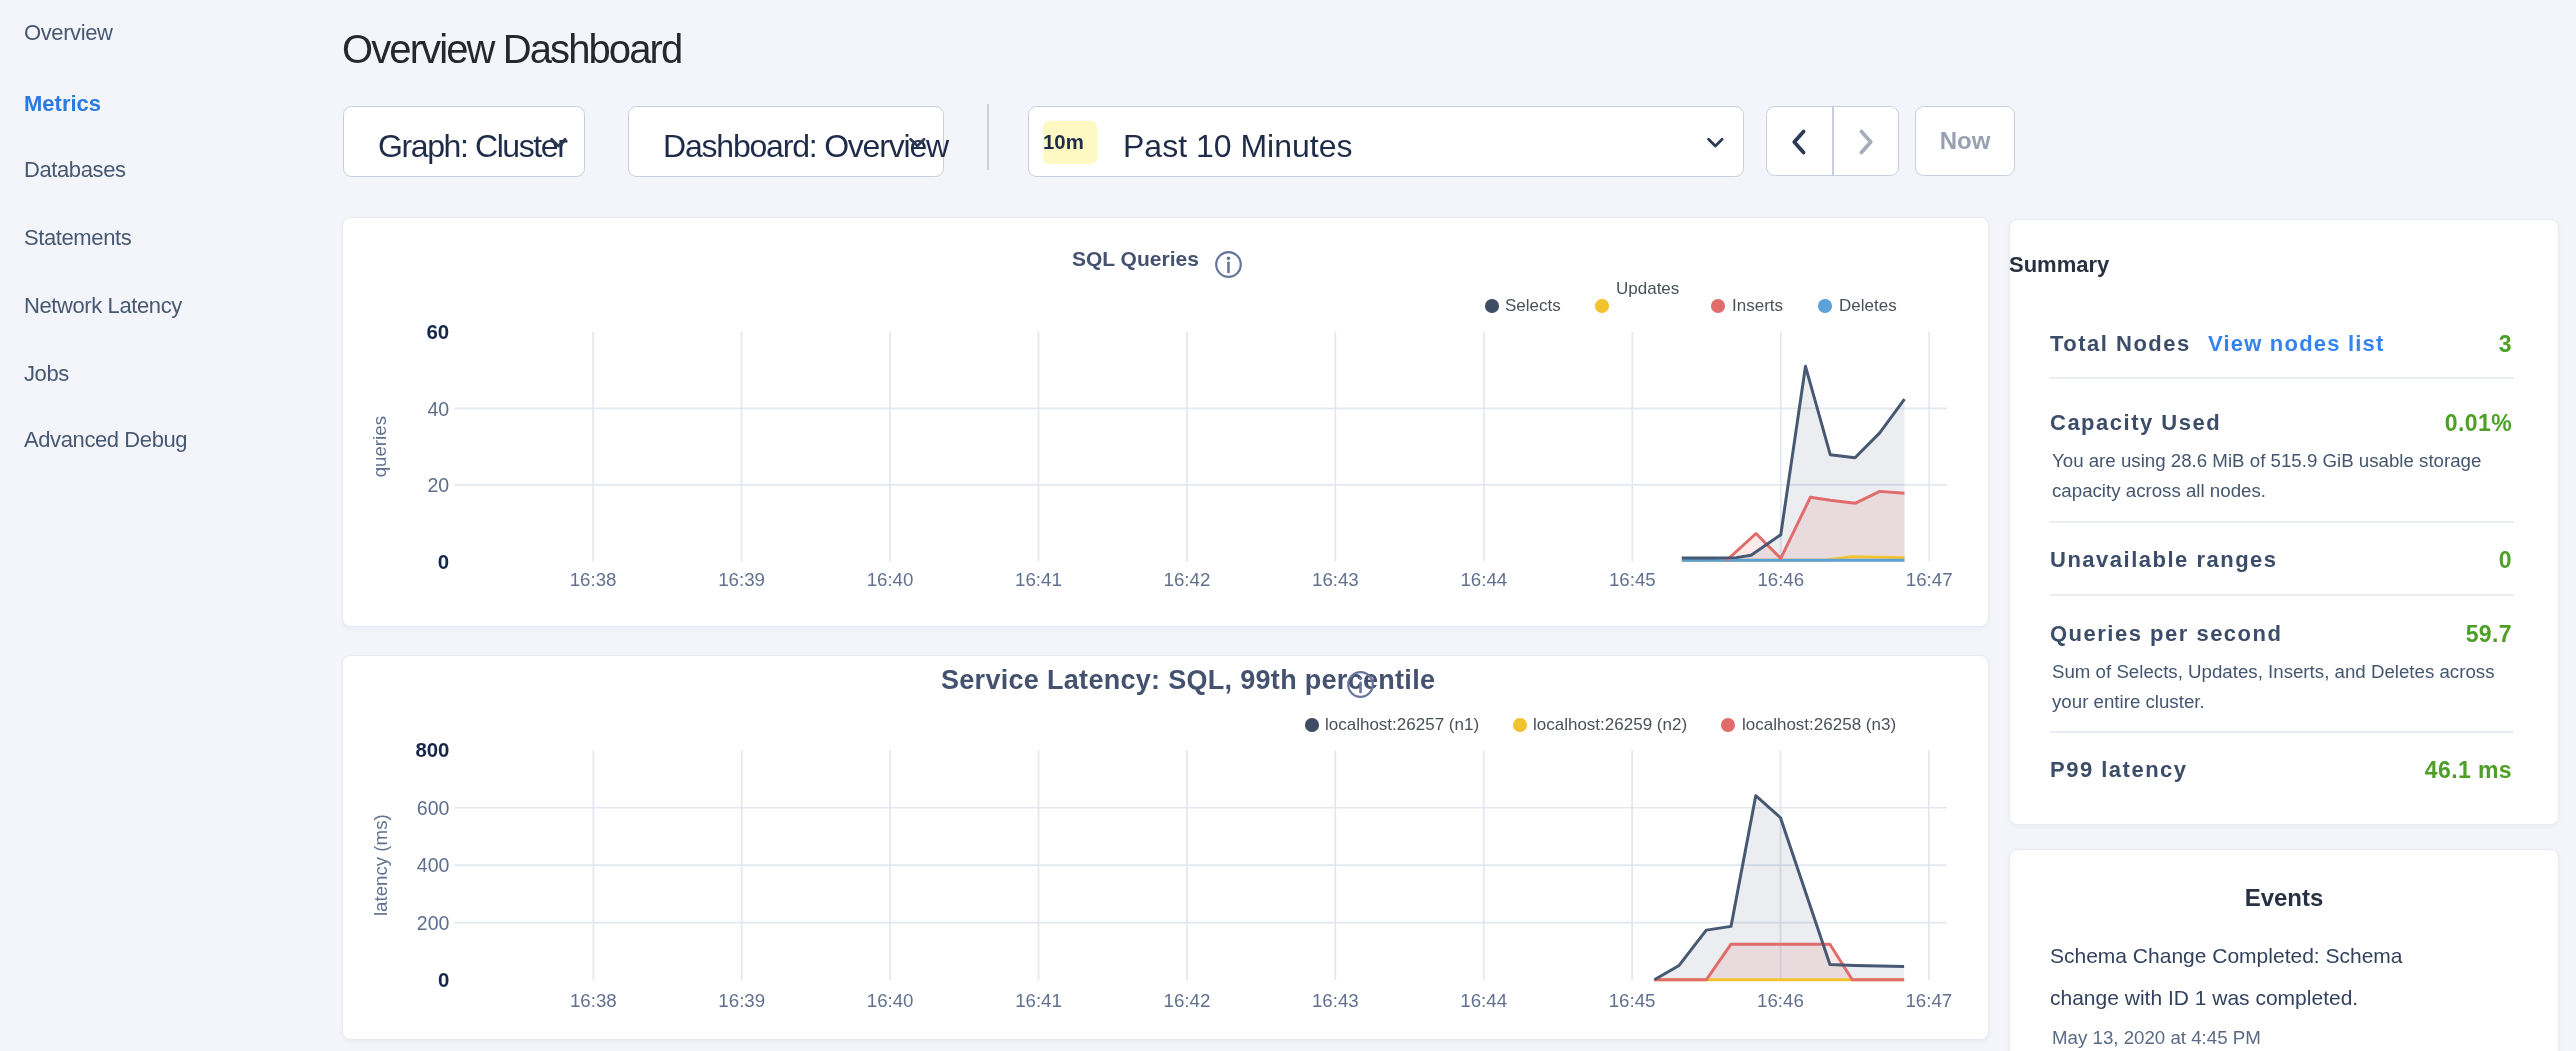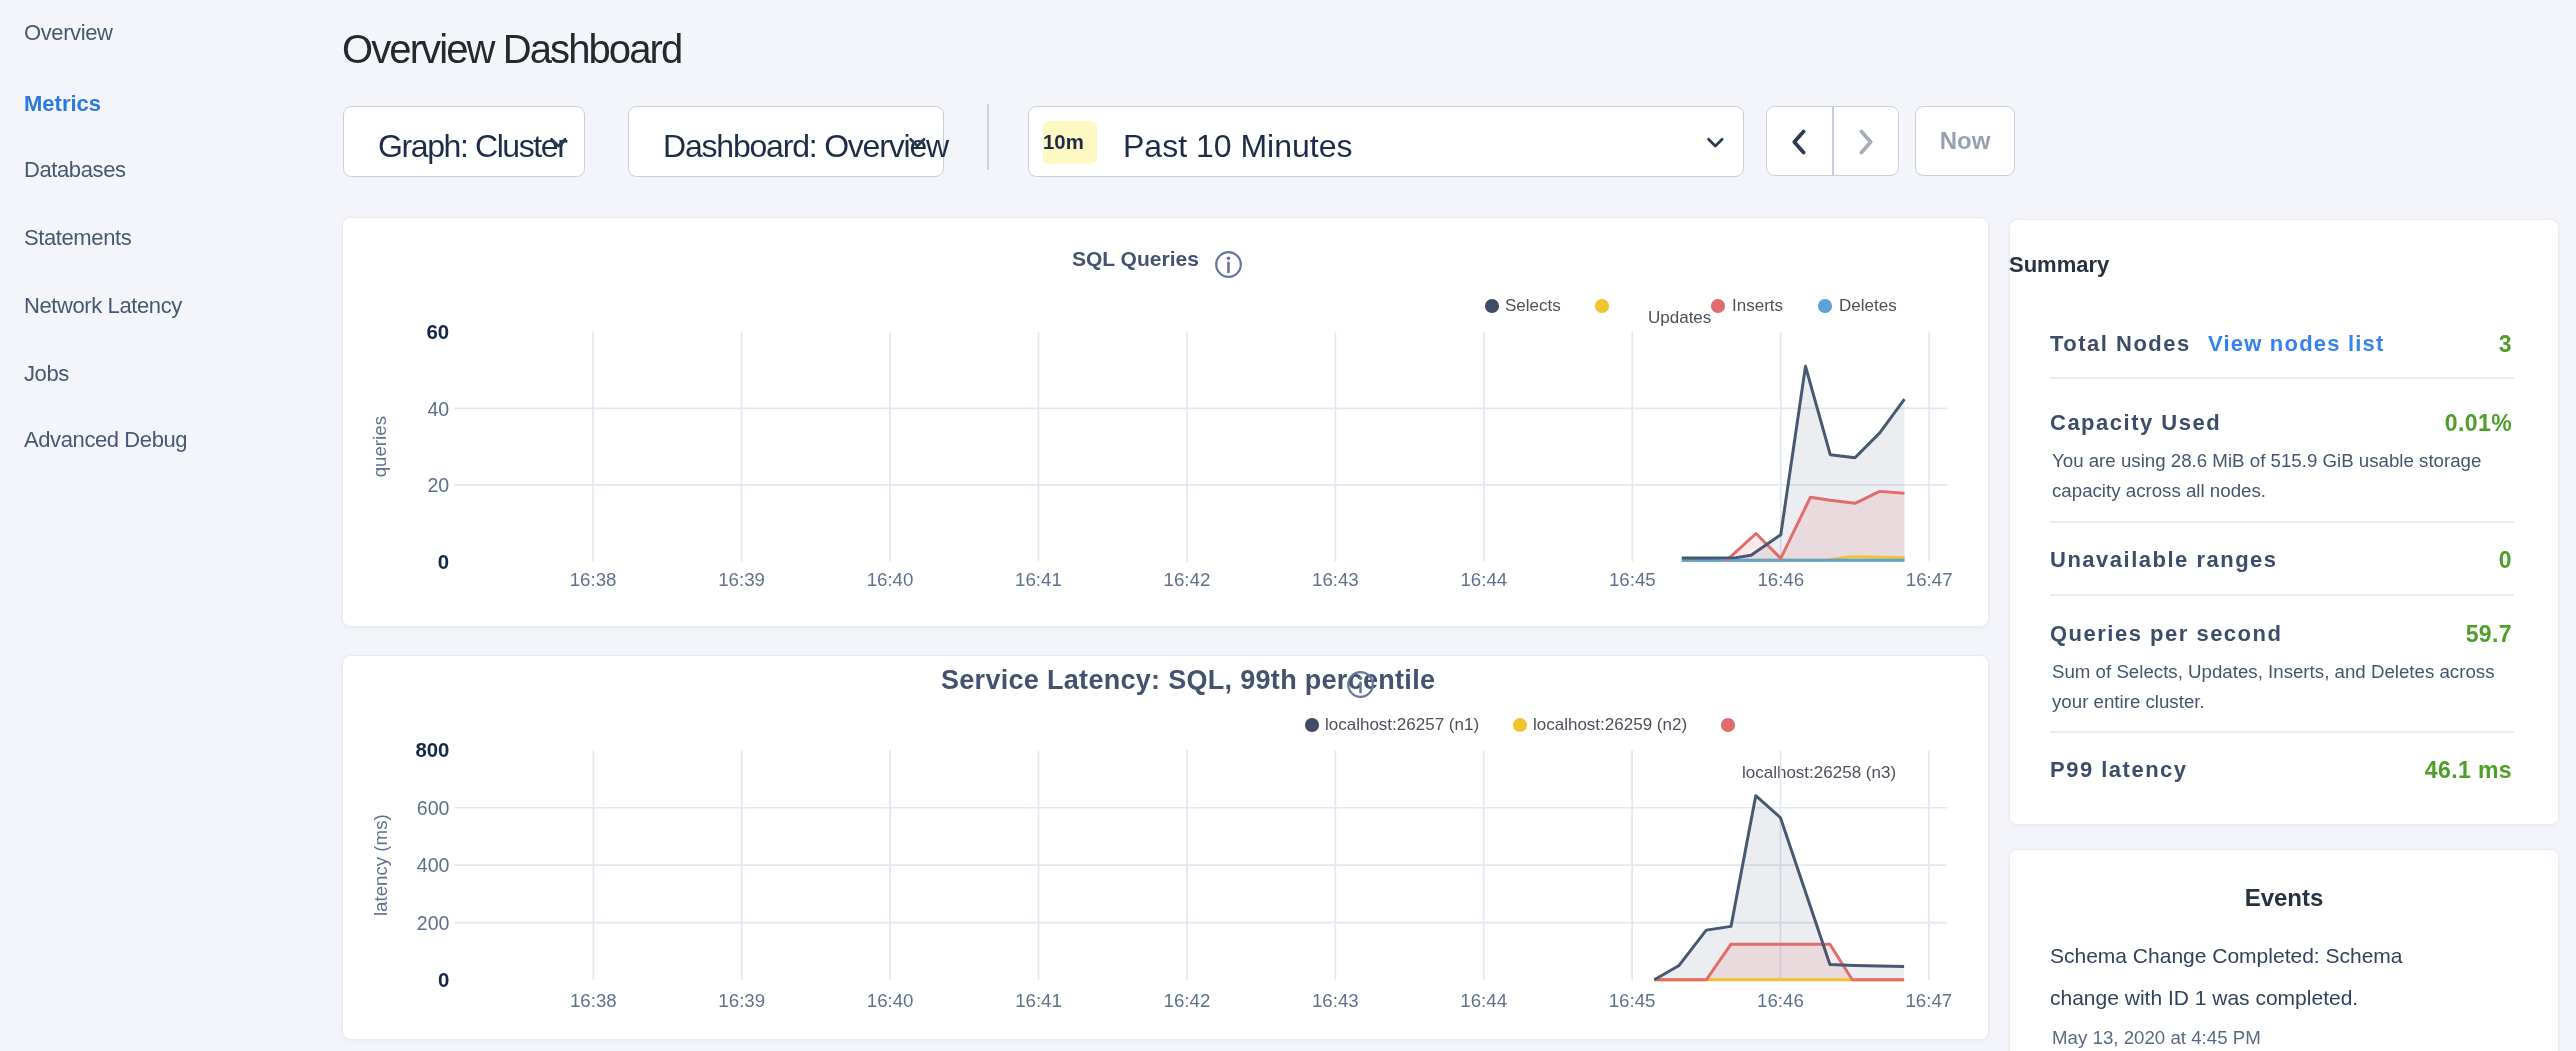--- a/index.html
+++ b/index.html
@@ -82,21 +82,21 @@
 <div class="card" style="left:342px; top:217px; width:1647px; height:410px;"></div>
 <div class="abs" style="left:1072px; top:247px; font-size:21px; font-weight:bold; color:#44516f; white-space:nowrap;">SQL Queries</div>
 <div class="abs" style="left:1214px; top:250px;"><svg width="29" height="29" viewBox="0 0 34 34">
       <circle cx="17" cy="17" r="14.4" fill="none" stroke="#68759c" stroke-width="2.6"></circle>
       <circle cx="17" cy="9.8" r="2.1" fill="#68759c"></circle>
       <rect x="15.5" y="13.6" width="3" height="13.6" rx="1.2" fill="#68759c"></rect>
     </svg></div>
 <div class="ldot" style="left:1485px; top:299px; background:#3f4c66;"></div>
 <div class="legend" style="left:1505px; top:296px;">Selects</div>
 <div class="ldot" style="left:1595px; top:299px; background:#f3c32f;"></div>
-<div class="legend" style="left:1616px; top:308px;margin-left:32px;">Updates</div>
+<div class="legend" style="left:1616px; top:279px;">Updates</div>
 <div class="ldot" style="left:1711px; top:299px; background:#e06c6c;"></div>
 <div class="legend" style="left:1732px; top:296px;">Inserts</div>
 <div class="ldot" style="left:1818px; top:299px; background:#5ca1d8;"></div>
 <div class="legend" style="left:1839px; top:296px;">Deletes</div>
 <div class="abs" id="chart1" style="left:342px; top:217px;"><svg width="1647" height="410" viewBox="0 0 1937 482">
       <line x1="132" y1="315" x2="1888" y2="315" stroke="#e2e7f0" stroke-width="2"></line>
       <line x1="132" y1="225" x2="1888" y2="225" stroke="#e2e7f0" stroke-width="2"></line>
       <line x1="295.3" y1="135" x2="295.3" y2="405" stroke="#e2e7f0" stroke-width="2"></line>
       <line x1="469.9" y1="135" x2="469.9" y2="405" stroke="#e2e7f0" stroke-width="2"></line>
       <line x1="644.5" y1="135" x2="644.5" y2="405" stroke="#e2e7f0" stroke-width="2"></line>
@@ -135,21 +135,21 @@
 <div class="abs" style="left:1346px; top:670px;"><svg width="29" height="29" viewBox="0 0 34 34">
       <circle cx="17" cy="17" r="14.4" fill="none" stroke="#68759c" stroke-width="2.6"></circle>
       <circle cx="17" cy="9.8" r="2.1" fill="#68759c"></circle>
       <rect x="15.5" y="13.6" width="3" height="13.6" rx="1.2" fill="#68759c"></rect>
     </svg></div>
 <div class="ldot" style="left:1305px; top:718px; background:#3f4c66;"></div>
 <div class="legend" style="left:1325px; top:715px;">localhost:26257 (n1)</div>
 <div class="ldot" style="left:1513px; top:718px; background:#f3c32f;"></div>
 <div class="legend" style="left:1533px; top:715px;">localhost:26259 (n2)</div>
 <div class="ldot" style="left:1721px; top:718px; background:#e06c6c;"></div>
-<div class="legend" style="left:1742px; top:715px;margin-top:48px;">localhost:26258 (n3)</div>
+<div class="legend" style="left:1742px; top:715px;">localhost:26258 (n3)</div>
 <div class="abs" id="chart2" style="left:342px; top:655px;"><svg width="1647" height="385" viewBox="0 0 1937 453">
       <line x1="132" y1="314.9" x2="1888" y2="314.9" stroke="#e2e7f0" stroke-width="2"></line>
       <line x1="132" y1="247.29999999999998" x2="1888" y2="247.29999999999998" stroke="#e2e7f0" stroke-width="2"></line>
       <line x1="132" y1="179.7" x2="1888" y2="179.7" stroke="#e2e7f0" stroke-width="2"></line>
       <line x1="295.3" y1="112.09999999999997" x2="295.3" y2="382.5" stroke="#e2e7f0" stroke-width="2"></line>
       <line x1="469.9" y1="112.09999999999997" x2="469.9" y2="382.5" stroke="#e2e7f0" stroke-width="2"></line>
       <line x1="644.5" y1="112.09999999999997" x2="644.5" y2="382.5" stroke="#e2e7f0" stroke-width="2"></line>
       <line x1="819.0999999999999" y1="112.09999999999997" x2="819.0999999999999" y2="382.5" stroke="#e2e7f0" stroke-width="2"></line>
       <line x1="993.7" y1="112.09999999999997" x2="993.7" y2="382.5" stroke="#e2e7f0" stroke-width="2"></line>
       <line x1="1168.3" y1="112.09999999999997" x2="1168.3" y2="382.5" stroke="#e2e7f0" stroke-width="2"></line>

